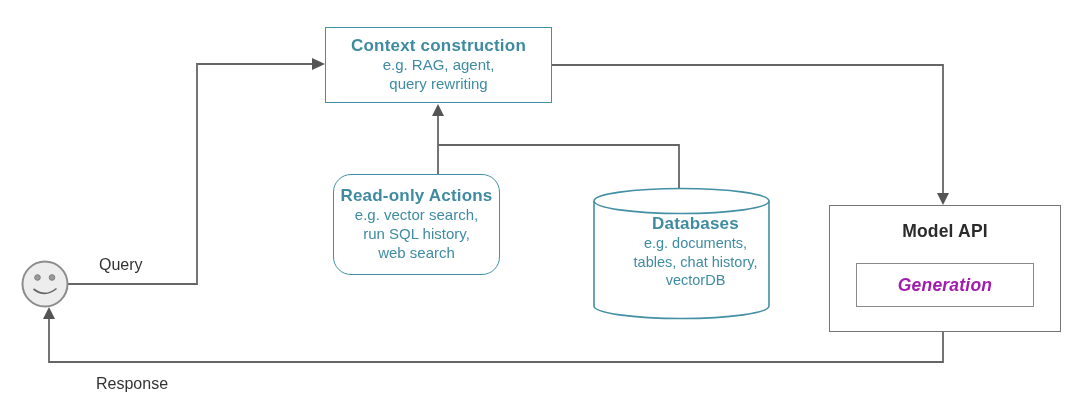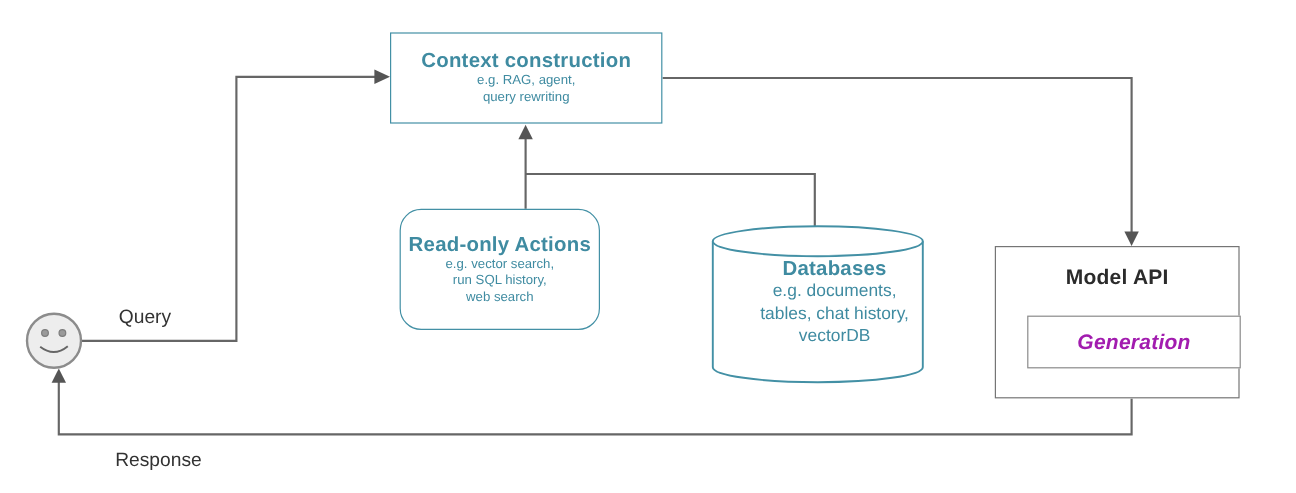--- a/index.html
+++ b/index.html
@@ -34,36 +34,36 @@
     border: 1.6px solid #4390a5;
     color: #3f8ba1;
   }
   .node .title {
     font-weight: 700;
     font-size: 17px;
     line-height: 1.2;
     letter-spacing: 0.2px;
   }
   .node .sub {
-    font-size: 11px;
+    font-size: 15px;
     line-height: 1.26;
   }
   #context-box { left: 325px; top: 27px; width: 227px; height: 76px; }
   #readonly-box {
     left: 333px; top: 174px; width: 167px; height: 101px;
     border-radius: 18px;
   }
   #databases-text {
     left: 620px; top: 214px; width: 151px;
     color: #3f8ba1;
     background: transparent;
   }
   #databases-text .sub { font-size: 14.5px; }
   #model-box {
-    left: 829px; top: 205px; width: 204px; height: 127px;
+    left: 829px; top: 205px; width: 232px; height: 127px;
     border: 1.6px solid #757575;
     justify-content: flex-start;
     padding-top: 15px;
     color: #2b2b2b;
   }
   #model-box .title { font-size: 17.5px; }
   #generation-box {
     left: 26px; top: 57px; width: 178px; height: 44px;
     position: absolute;
     border: 1.4px solid #8a8a8a;

